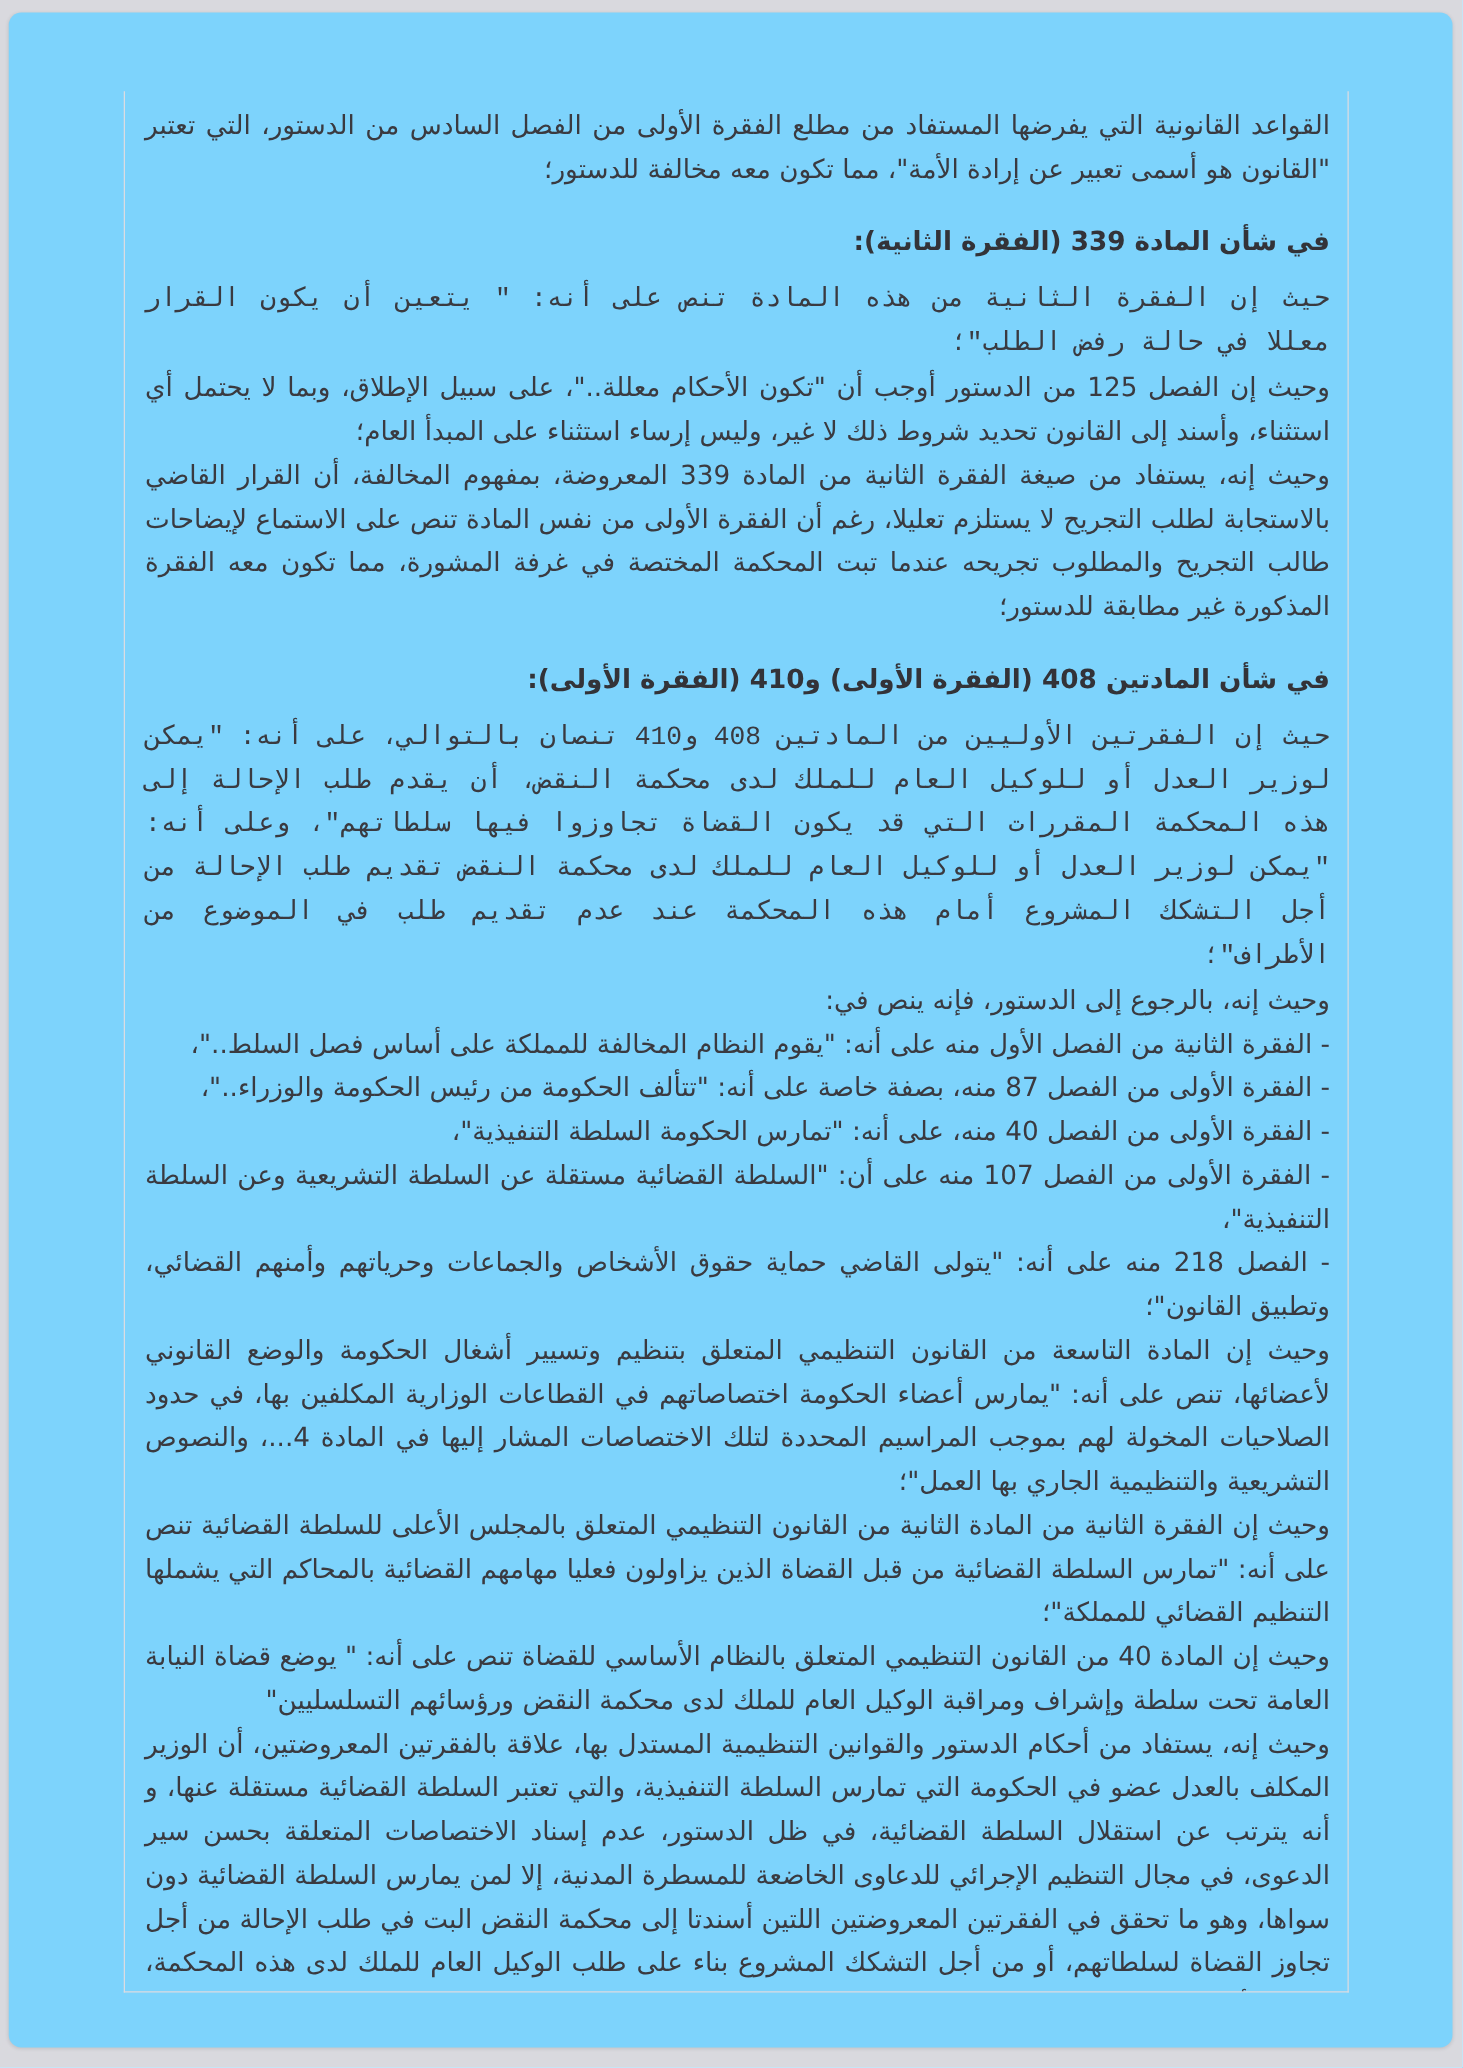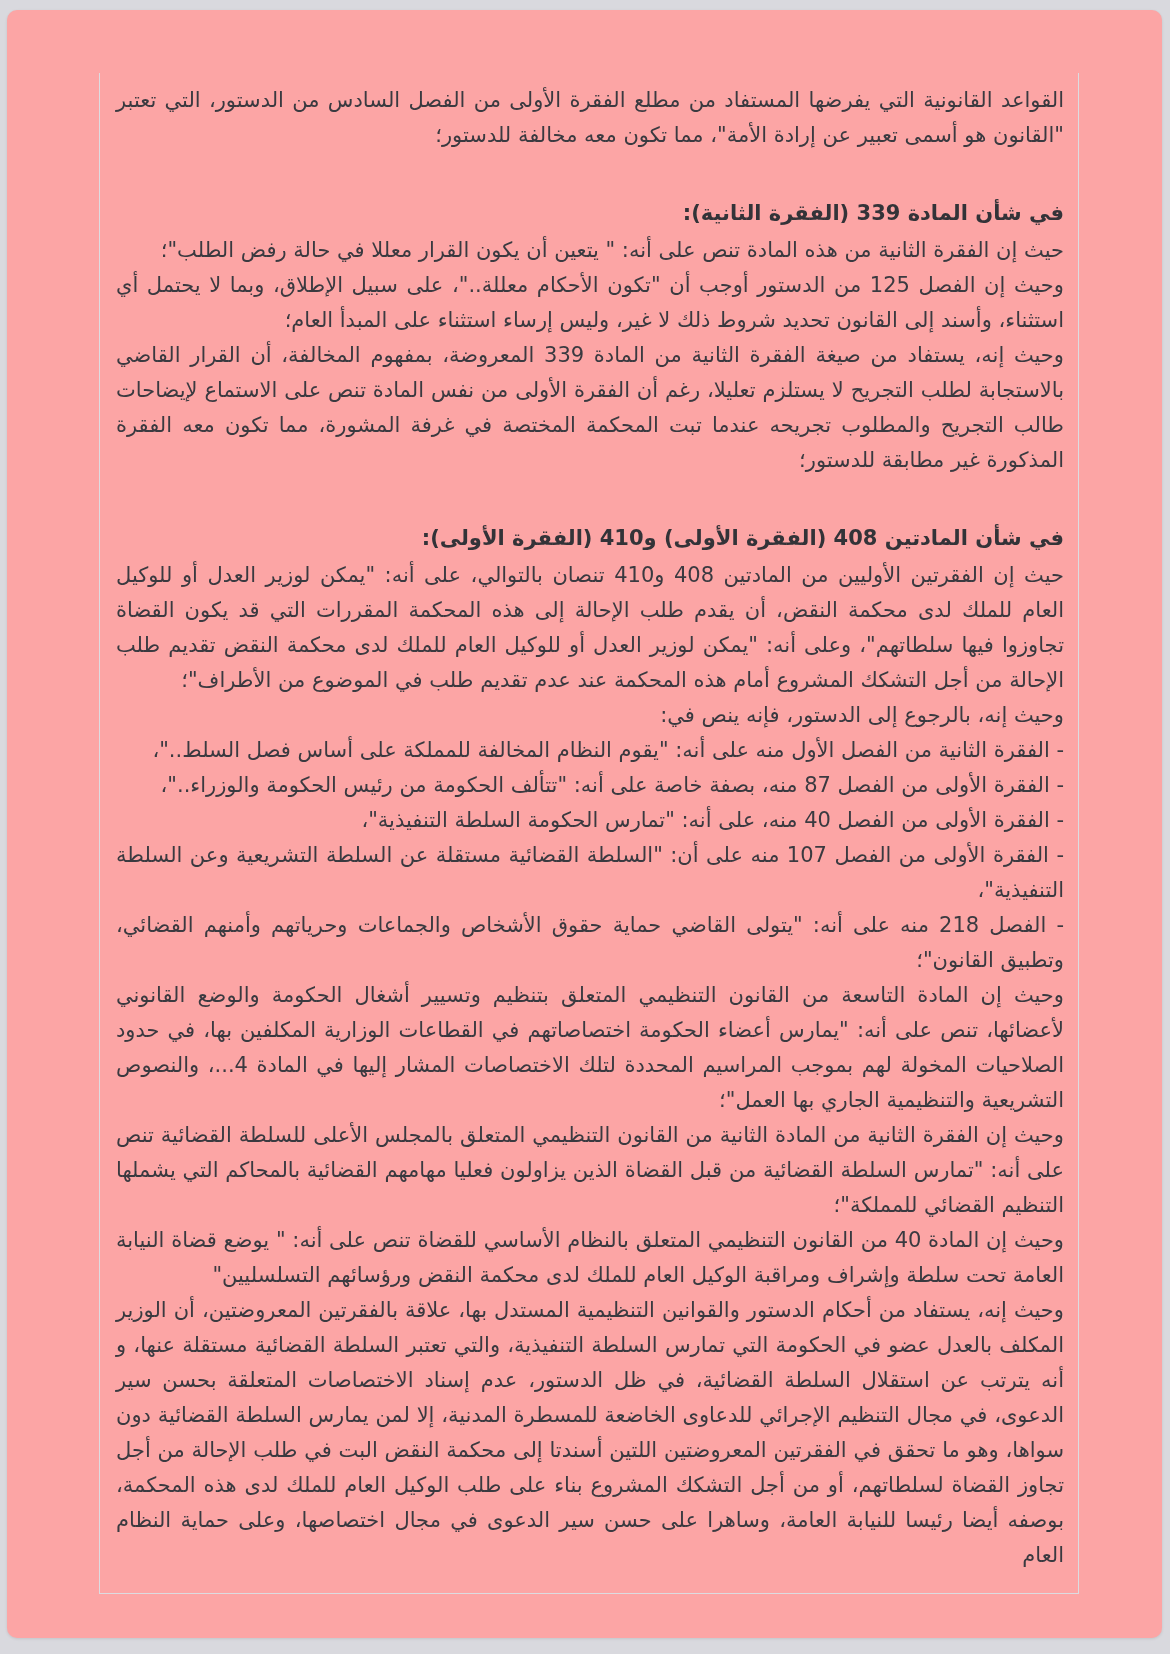--- a/index.html
+++ b/index.html
@@ -15,21 +15,21 @@
     width: 1170px;
     height: 1654px;
     background: #d9d9de;
   }
   .page {
     position: absolute;
     left: 7px;
     top: 10px;
     right: 8px;
     bottom: 16px;
-    background: #fca5a5;
+    background: #7dd3fc;
     border-radius: 10px;
     box-shadow: 0 1px 3px rgba(0,0,0,0.10);
   }
   .frame {
     position: absolute;
     left: 92px;
     top: 63px;
     width: 980px;
     height: 1521px;
     box-sizing: border-box;
@@ -47,23 +47,23 @@
     text-align: justify;
     font-size: 21px;
     line-height: 35px;
     color: #3a3a40;
     font-weight: normal;
   }
   .heading {
     font-weight: bold;
     color: #333338;
   }
-  .mt-section { margin-top: 43px; }
+  .mt-section { margin-top: 23px; }
   .mt-gap { }
-  .mt-head { margin-top: 2px; }
+  .mt-head { margin-top: 12px; font-family: Liberation Mono, monospace; }
 </style>
 </head>
 <body>
 
 <div class="backdrop">
   <div class="page">
     <div class="frame">
 
       <p class="para">القواعد القانونية التي يفرضها المستفاد من مطلع الفقرة الأولى من الفصل السادس من الدستور، التي تعتبر "القانون هو أسمى تعبير عن إرادة الأمة"، مما تكون معه مخالفة للدستور؛</p>
 

